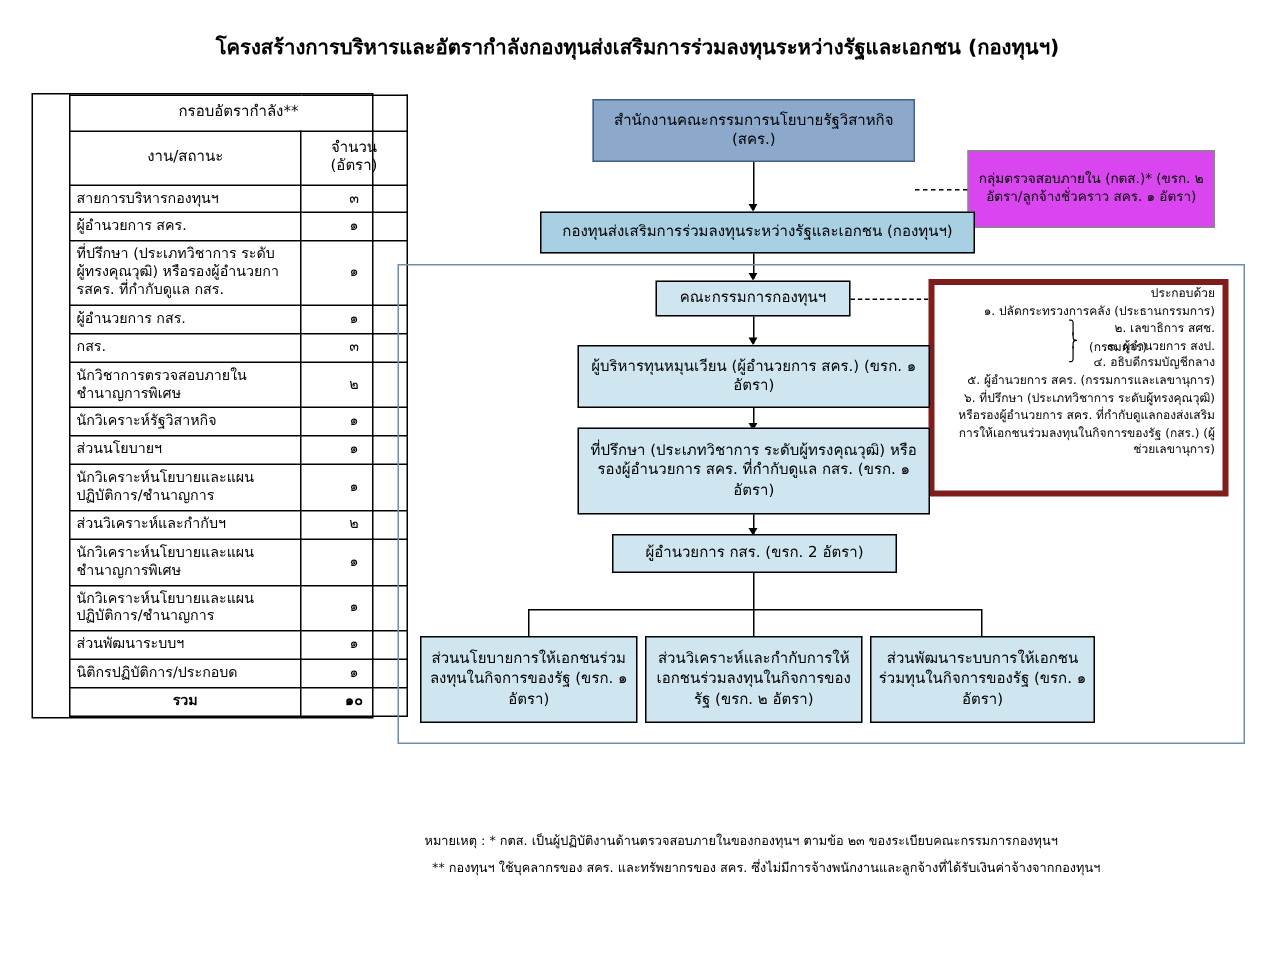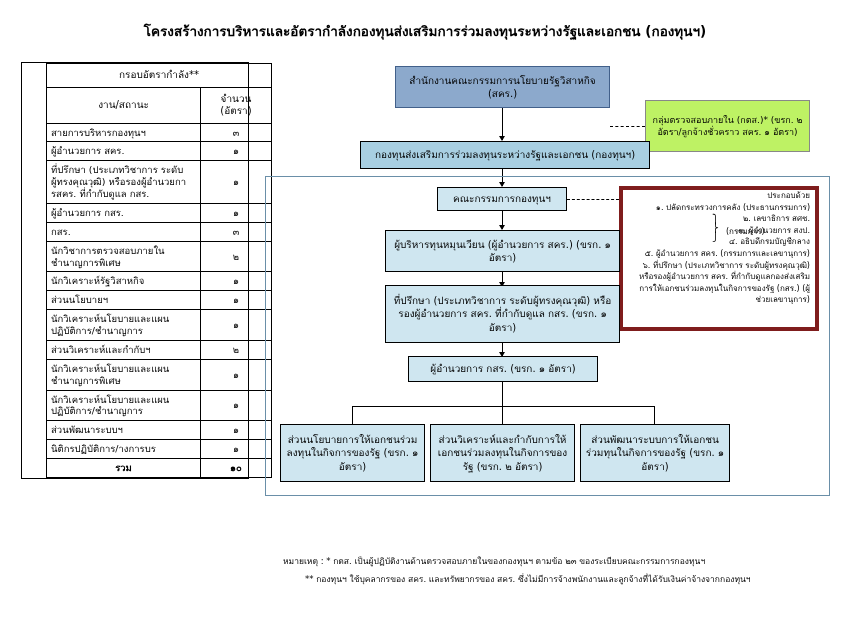--- a/index.html
+++ b/index.html
@@ -92,21 +92,21 @@
     padding: 2px 4px;
   }
   .box.dark {
     background: #8ca9cc;
     border-color: #42608a;
   }
   .box.mid {
     background: #a8cfe2;
   }
   .box.white {
-    background: #bef264;
+    background: #d946ef;
     border: 1px solid #888;
   }
   .box .inner {
     width: 100%;
   }
   .line {
     position: absolute;
     background: #000;
   }
   .hline { height: 1px; }
@@ -214,21 +214,21 @@
           </tr>
         <tr>
             <td class="lbl">นักวิเคราะห์นโยบายและแผน ปฏิบัติการ/ชำนาญการ</td>
             <td class="num">๑</td>
           </tr>
         <tr>
             <td class="lbl">ส่วนพัฒนาระบบฯ</td>
             <td class="num">๑</td>
           </tr>
         <tr>
-            <td class="lbl">นิติกรปฏิบัติการ/างการบร</td>
+            <td class="lbl">นิติกรปฏิบัติการ/ประกอบด</td>
             <td class="num">๑</td>
           </tr>
         <tr class="total">
           <td class="lbl">รวม</td>
           <td class="num">๑๐</td>
         </tr>
       </tbody>
     </table>
   </div>
 
@@ -284,35 +284,35 @@
   <div class="arrow-down" style="left:499px; top:282px;"></div>
 
   <div class="box" style="left:385px; top:285px; width:235px; height:58px;">
     <div class="inner">ที่ปรึกษา (ประเภทวิชาการ ระดับผู้ทรงคุณวุฒิ) หรือรองผู้อำนวยการ สคร. ที่กำกับดูแล กสร. (ขรก. ๑ อัตรา)</div>
   </div>
 
   <div class="line vline" style="left:502px; top:343px; height:13px;"></div>
   <div class="arrow-down" style="left:499px; top:352px;"></div>
 
   <div class="box" style="left:408px; top:356px; width:190px; height:26px;">
-    <div class="inner">ผู้อำนวยการ กสร. (ขรก. ๑ อัตรา)</div>
+    <div class="inner">ผู้อำนวยการ กสร. (ขรก. 2 อัตรา)</div>
   </div>
 
   <div class="line vline" style="left:502px; top:382px; height:24px;"></div>
   <div class="line hline" style="left:352px; top:406px; width:302px;"></div>
   <div class="line vline" style="left:352px; top:406px; height:18px;"></div>
   <div class="line vline" style="left:502px; top:406px; height:18px;"></div>
   <div class="line vline" style="left:654px; top:406px; height:18px;"></div>
 
   <div class="box" style="left:280px; top:424px; width:145px; height:58px;">
     <div class="inner">ส่วนนโยบายการให้เอกชนร่วมลงทุนในกิจการของรัฐ (ขรก. ๑ อัตรา)</div>
   </div>
   <div class="box" style="left:430px; top:424px; width:145px; height:58px;">
     <div class="inner">ส่วนวิเคราะห์และกำกับการให้เอกชนร่วมลงทุนในกิจการของรัฐ (ขรก. ๒ อัตรา)</div>
   </div>
   <div class="box" style="left:580px; top:424px; width:150px; height:58px;">
     <div class="inner">ส่วนพัฒนาระบบการให้เอกชนร่วมทุนในกิจการของรัฐ (ขรก. ๑ อัตรา)</div>
   </div>
 
   <div class="notes" style="left:283px; top:555px;">หมายเหตุ :  *  กตส. เป็นผู้ปฏิบัติงานด้านตรวจสอบภายในของกองทุนฯ ตามข้อ ๒๓ ของระเบียบคณะกรรมการกองทุนฯ</div>
-  <div class="notes" style="left:305px; top:573px;">** กองทุนฯ ใช้บุคลากรของ สคร. และทรัพยากรของ สคร. ซึ่งไม่มีการจ้างพนักงานและลูกจ้างที่ได้รับเงินค่าจ้างจากกองทุนฯ</div>
+  <div class="notes" style="left:288px; top:573px;">** กองทุนฯ ใช้บุคลากรของ สคร. และทรัพยากรของ สคร. ซึ่งไม่มีการจ้างพนักงานและลูกจ้างที่ได้รับเงินค่าจ้างจากกองทุนฯ</div>
 
 </div>
 
 </body></html>

